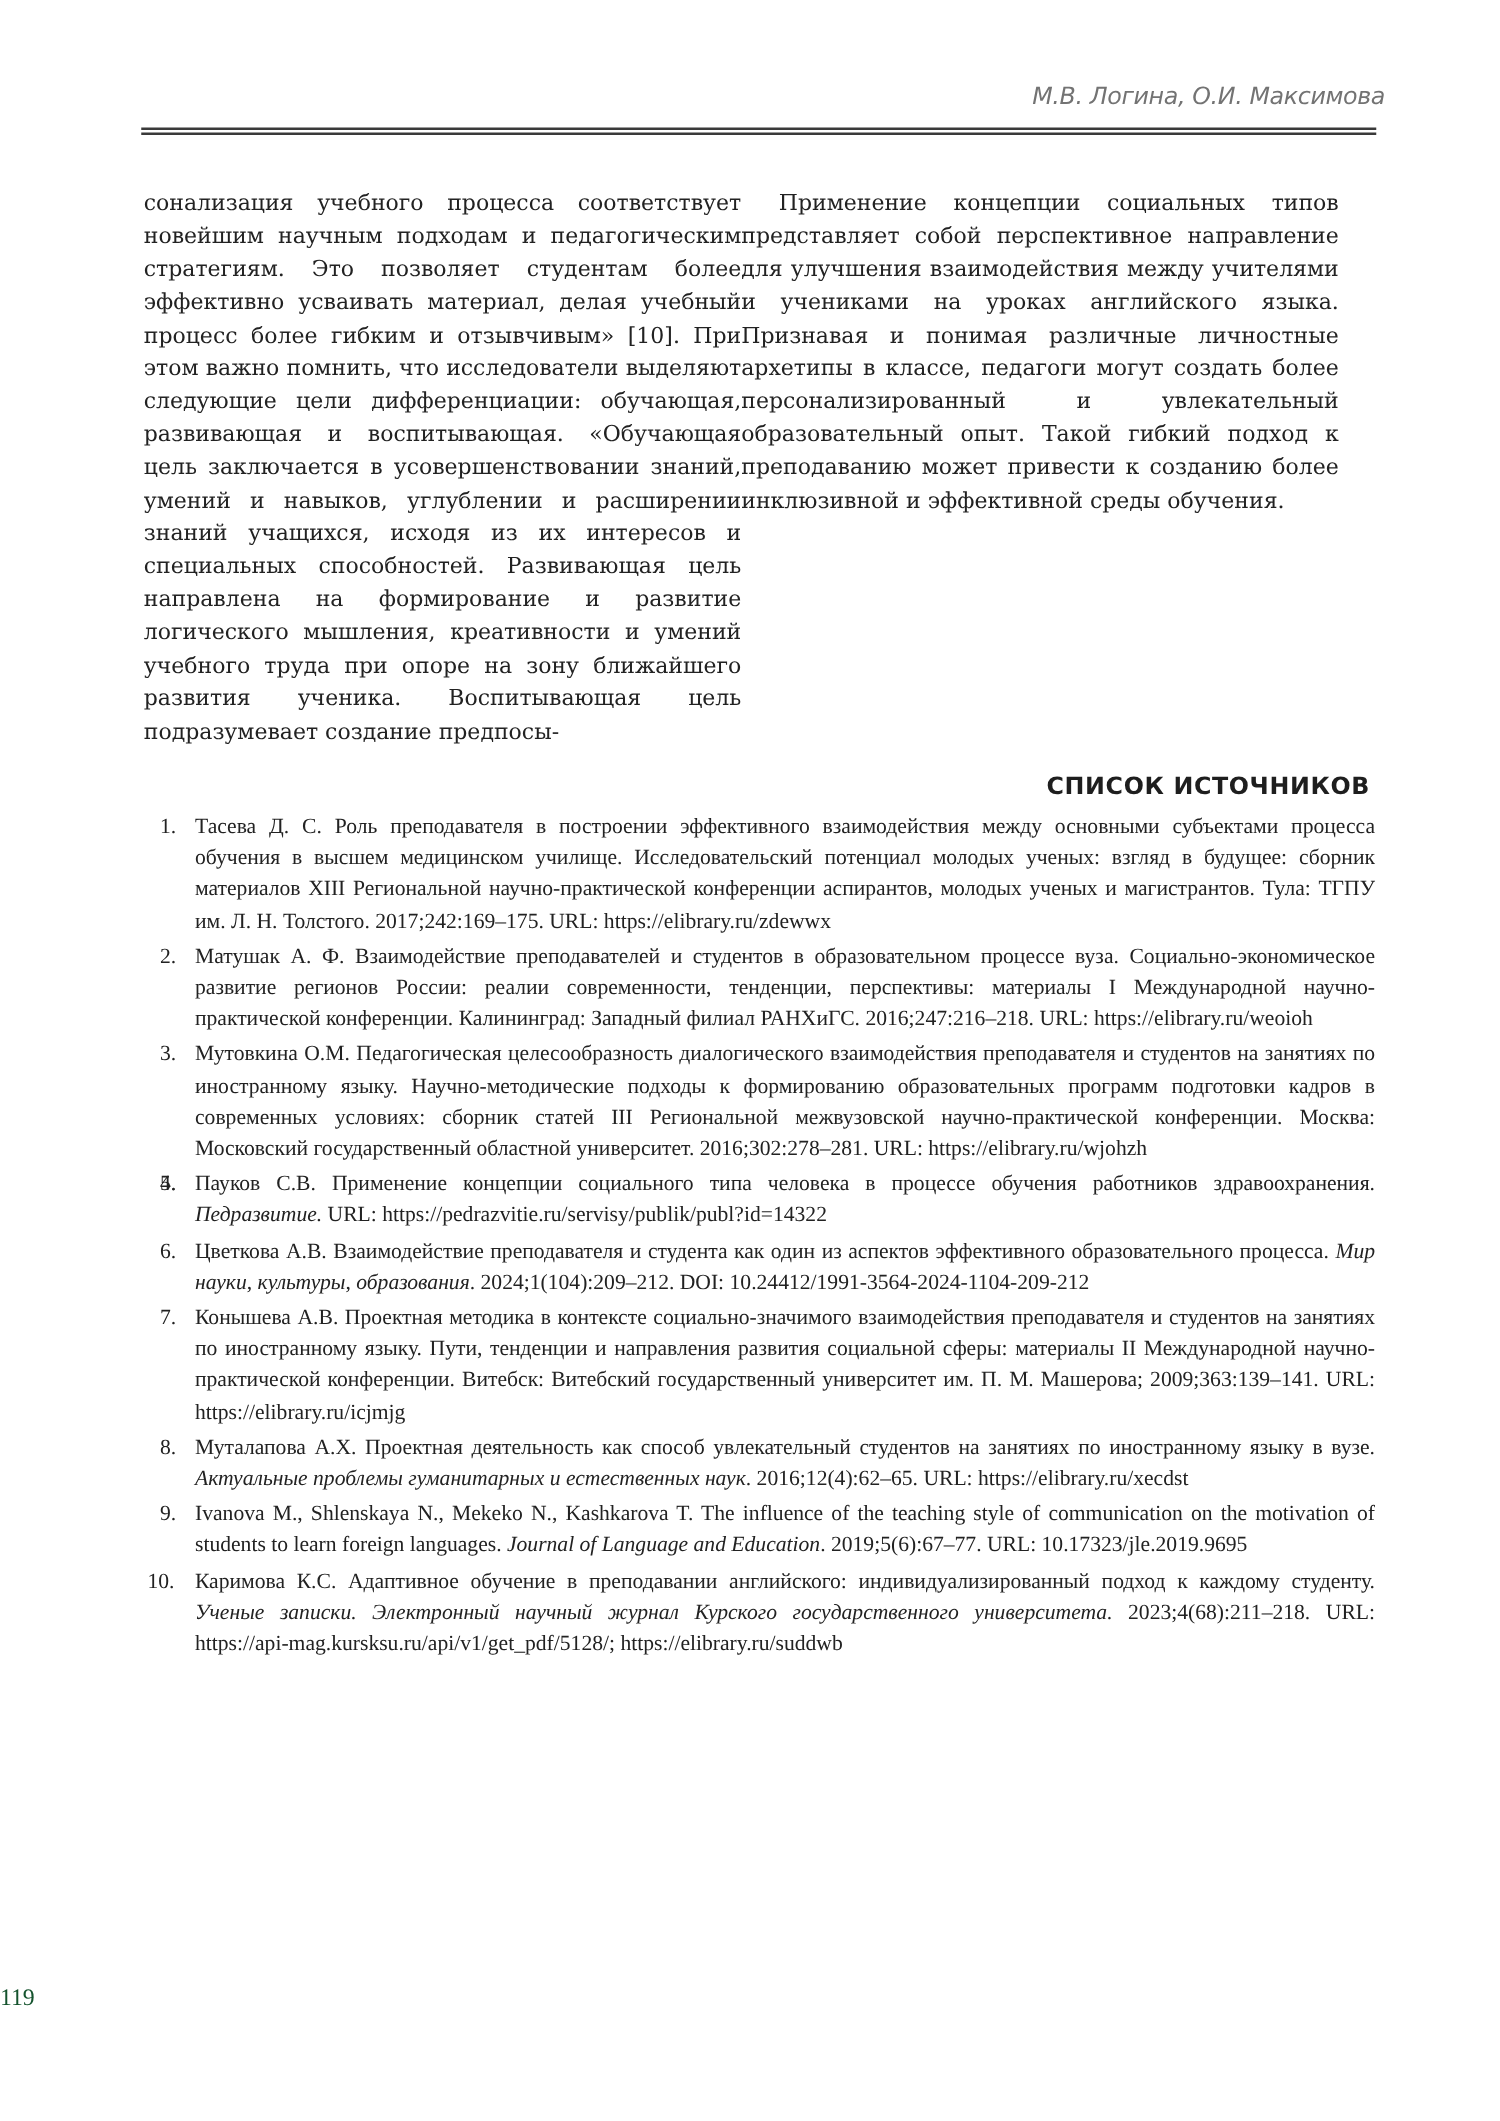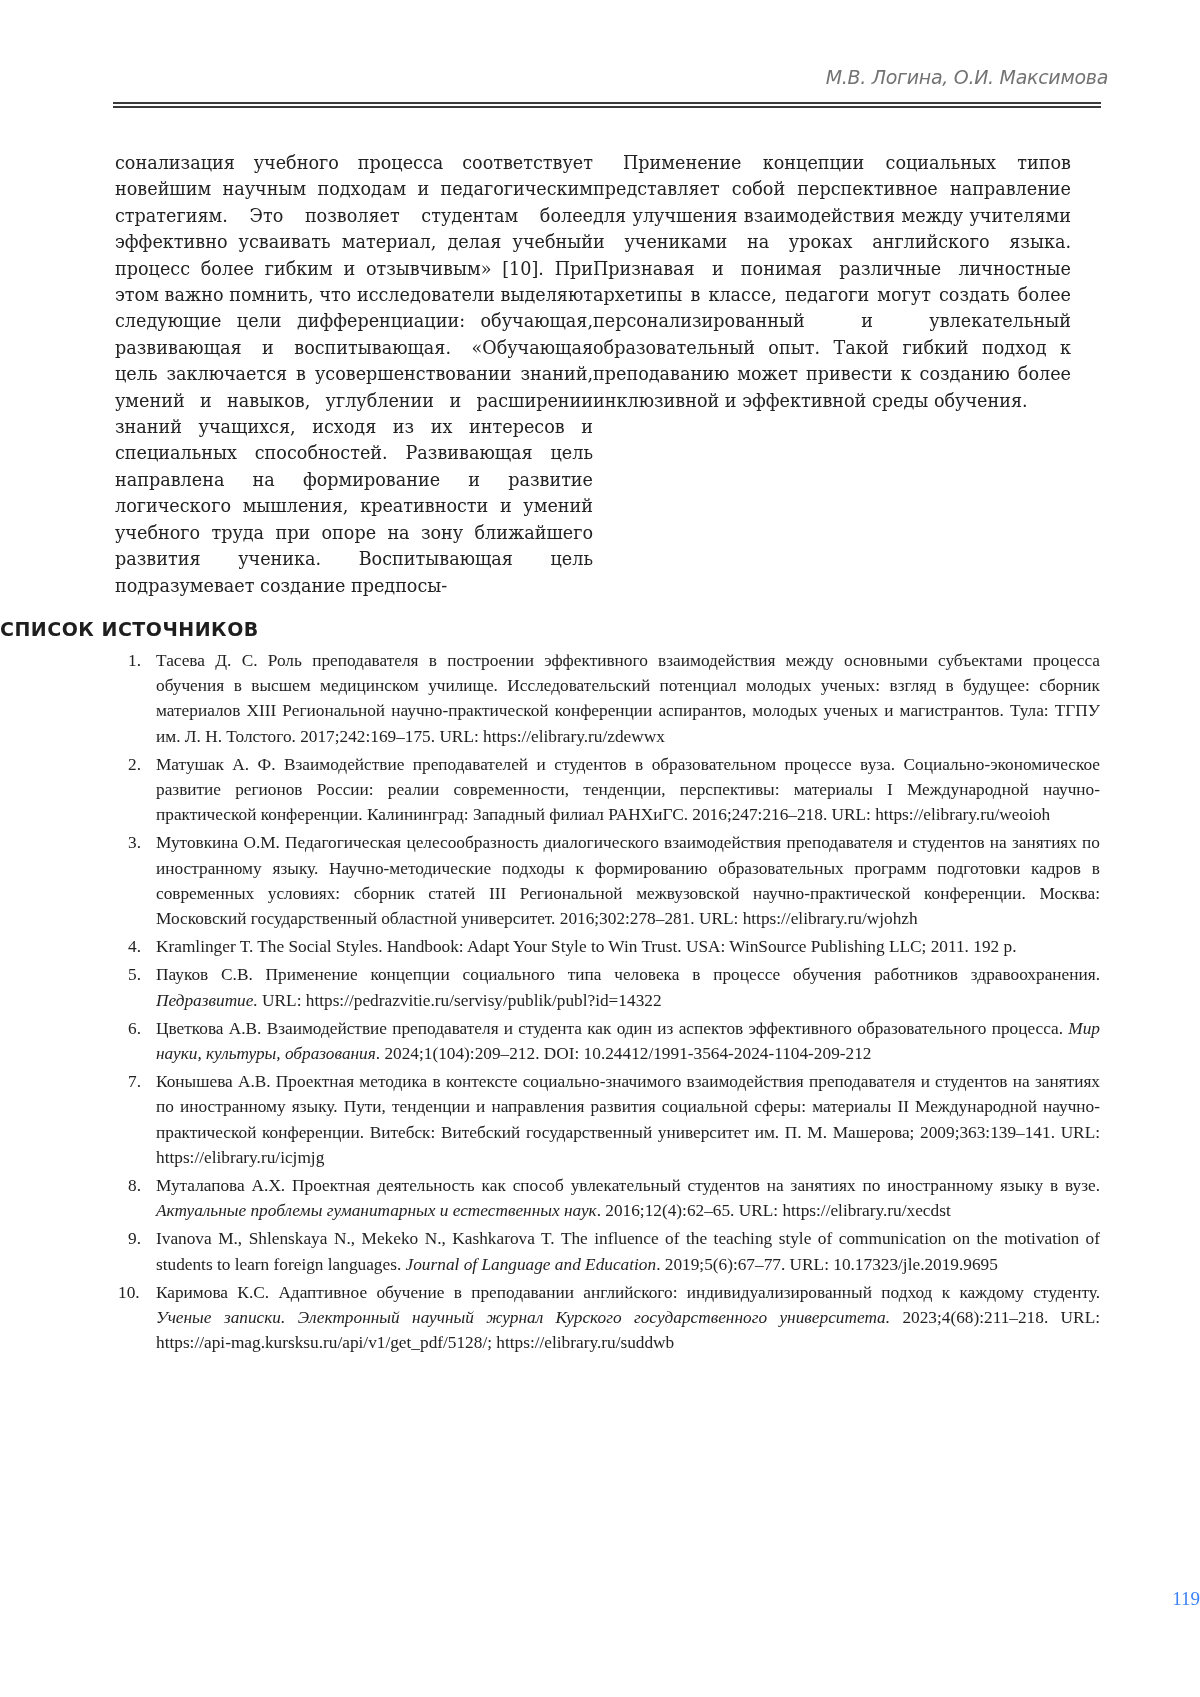--- a/index.html
+++ b/index.html
@@ -14,34 +14,34 @@
     border-top:2px solid #3a3a3a; border-bottom:2px solid #3a3a3a; box-sizing:border-box;
   }
   .cols { position:absolute; left:115px; top:150px; width:986px; display:flex; justify-content:flex-start; }
   .col {
     width:478px; font-family:"DejaVu Serif", serif; font-size:17.6px; line-height:26.4px;
     text-align:justify; color:#222;
   }
   .col p { margin:0; }
   .col p.indent { text-indent:30px; }
   .refs-title {
-    position:absolute; top:618px; left:0; width:1096px; text-align:left;
+    position:absolute; top:618px; left:0; width:1096px; text-align:right;
     font-family:"DejaVu Sans", sans-serif; font-weight:bold; font-size:19px; letter-spacing:0.5px; color:#1e1e1e;
   }
   .refs {
     position:absolute; top:648px; left:120px; width:980px; margin:0; padding:0; list-style:none;
     font-family:"Liberation Serif", serif; font-size:17.3px; line-height:25.2px; color:#222;
   }
   .refs li { position:relative; padding-left:36px; margin-bottom:3px; text-align:justify; }
   .refs .num { position:absolute; left:8px; top:0; }
   .refs li.ten .num { left:-2px; }
   .refs i { font-style:italic; }
   .page-num {
-    position:absolute; top:1588px; left:0; width:1200px; text-align:right;
-    font-family:"Liberation Serif", serif; font-size:19px; color:#3b82f6;
+    position:absolute; top:1588px; left:0; width:1200px; text-align:left;
+    font-family:"Liberation Serif", serif; font-size:19px; color:#14532d;
   }
 </style>
 </head>
 <body>
 
 <div class="header-author">М.В. Логина, О.И. Максимова</div>
 <div class="header-rule"></div>
 
 <div class="cols">
   <div class="col">
@@ -51,21 +51,21 @@
     <p class="indent">Применение концепции социальных типов представляет собой перспективное направление для улучшения взаимодействия между учителями и учениками на уроках английского языка. Признавая и понимая различные личностные архетипы в классе, педагоги могут создать более персонализированный и увлекательный образовательный опыт. Такой гибкий подход к преподаванию может привести к созданию более инклюзивной и эффективной среды обучения.</p>
   </div>
 </div>
 
 <div class="refs-title">СПИСОК ИСТОЧНИКОВ</div>
 
 <ol class="refs">
   <li><span class="num">1.</span><span>Тасева Д. С. Роль преподавателя в построении эффективного взаимодействия между основными субъектами процесса обучения в высшем медицинском училище. Исследовательский потенциал молодых ученых: взгляд в будущее: сборник материалов XIII Региональной научно-практической конференции аспирантов, молодых ученых и магистрантов. Тула: ТГПУ им. Л. Н. Толстого. 2017;242:169–175. URL: https://elibrary.ru/zdewwx</span><i></i><span></span></li>
   <li><span class="num">2.</span><span>Матушак А. Ф. Взаимодействие преподавателей и студентов в образовательном процессе вуза. Социально-экономическое развитие регионов России: реалии современности, тенденции, перспективы: материалы I Международной научно-практической конференции. Калининград: Западный филиал РАНХиГС. 2016;247:216–218. URL: https://elibrary.ru/weoioh</span><i></i><span></span></li>
   <li><span class="num">3.</span><span>Мутовкина О.М. Педагогическая целесообразность диалогического взаимодействия преподавателя и студентов на занятиях по иностранному языку. Научно-методические подходы к формированию образовательных программ подготовки кадров в современных условиях: сборник статей III Региональной межвузовской научно-практической конференции. Москва: Московский государственный областной университет. 2016;302:278–281. URL: https://elibrary.ru/wjohzh</span><i></i><span></span></li>
-  <li><span class="num">4.</span><span>Kramlinger T. The Social Styles. Handbook: Adapt Your Style to Win Trust. USA: WinSource Publishing LLC; 2011. 192 p.</span><i></i><span></span></li>
+  <li><span class="num">4.</span><i></i><span></span></li>
   <li><span class="num">5.</span><span>Пауков С.В. Применение концепции социального типа человека в процессе обучения работников здравоохранения. </span><i>Педразвитие.</i><span> URL: https://pedrazvitie.ru/servisy/publik/publ?id=14322</span></li>
   <li><span class="num">6.</span><span>Цветкова А.В. Взаимодействие преподавателя и студента как один из аспектов эффективного образовательного процесса. </span><i>Мир науки, культуры, образования</i><span>. 2024;1(104):209–212. DOI: 10.24412/1991-3564-2024-1104-209-212</span></li>
   <li><span class="num">7.</span><span>Конышева А.В. Проектная методика в контексте социально-значимого взаимодействия преподавателя и студентов на занятиях по иностранному языку. Пути, тенденции и направления развития социальной сферы: материалы II Международной научно-практической конференции. Витебск: Витебский государственный университет им. П. М. Машерова; 2009;363:139–141. URL: https://elibrary.ru/icjmjg</span><i></i><span></span></li>
   <li><span class="num">8.</span><span>Муталапова А.Х. Проектная деятельность как способ увлекательный студентов на занятиях по иностранному языку в вузе. </span><i>Актуальные проблемы гуманитарных и естественных наук</i><span>. 2016;12(4):62–65. URL: https://elibrary.ru/xecdst</span></li>
   <li><span class="num">9.</span><span>Ivanova M., Shlenskaya N., Mekeko N., Kashkarova T. The influence of the teaching style of communication on the motivation of students to learn foreign languages. </span><i>Journal of Language and Education</i><span>. 2019;5(6):67–77. URL: 10.17323/jle.2019.9695</span></li>
   <li class="ten"><span class="num">10.</span><span>Каримова К.С. Адаптивное обучение в преподавании английского: индивидуализированный подход к каждому студенту. </span><i>Ученые записки. Электронный научный журнал Курского государственного университета.</i><span> 2023;4(68):211–218. URL: https://api-mag.kursksu.ru/api/v1/get_pdf/5128/; https://elibrary.ru/suddwb</span></li>
 </ol>
 
 <div class="page-num">119</div>
 

